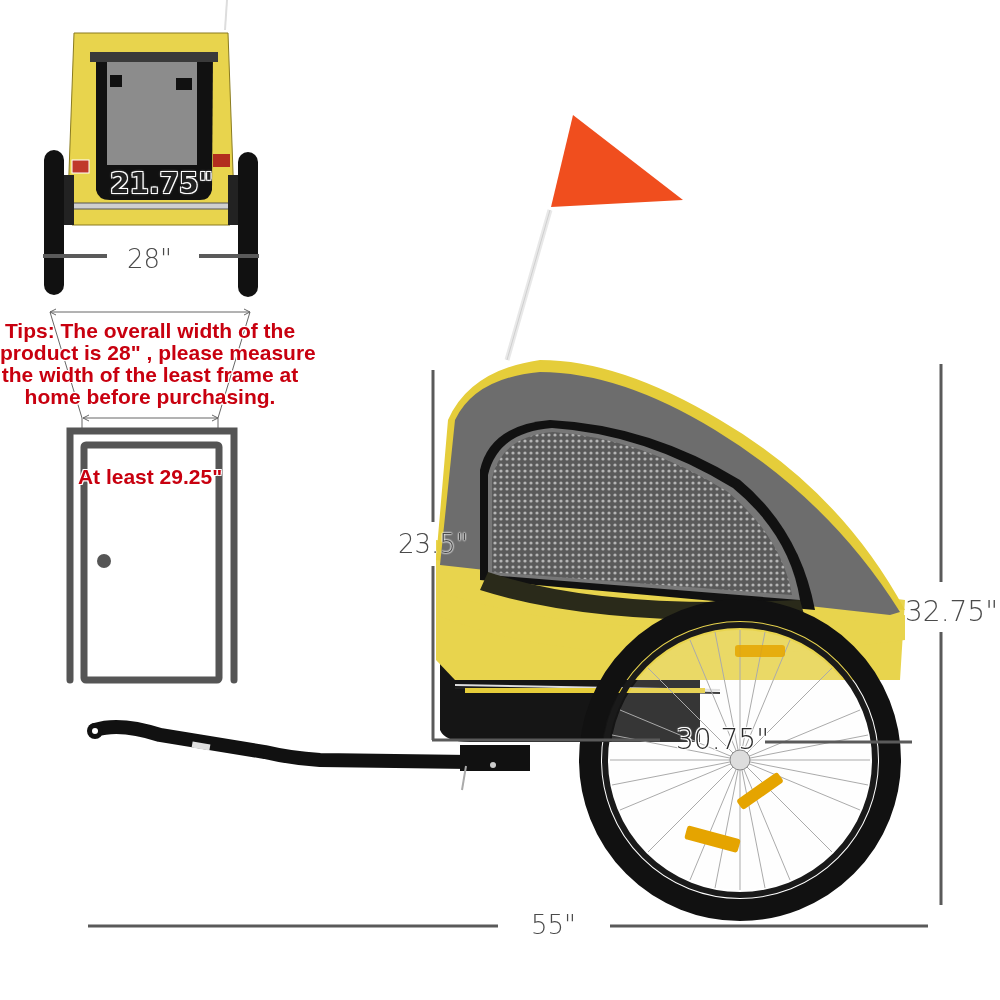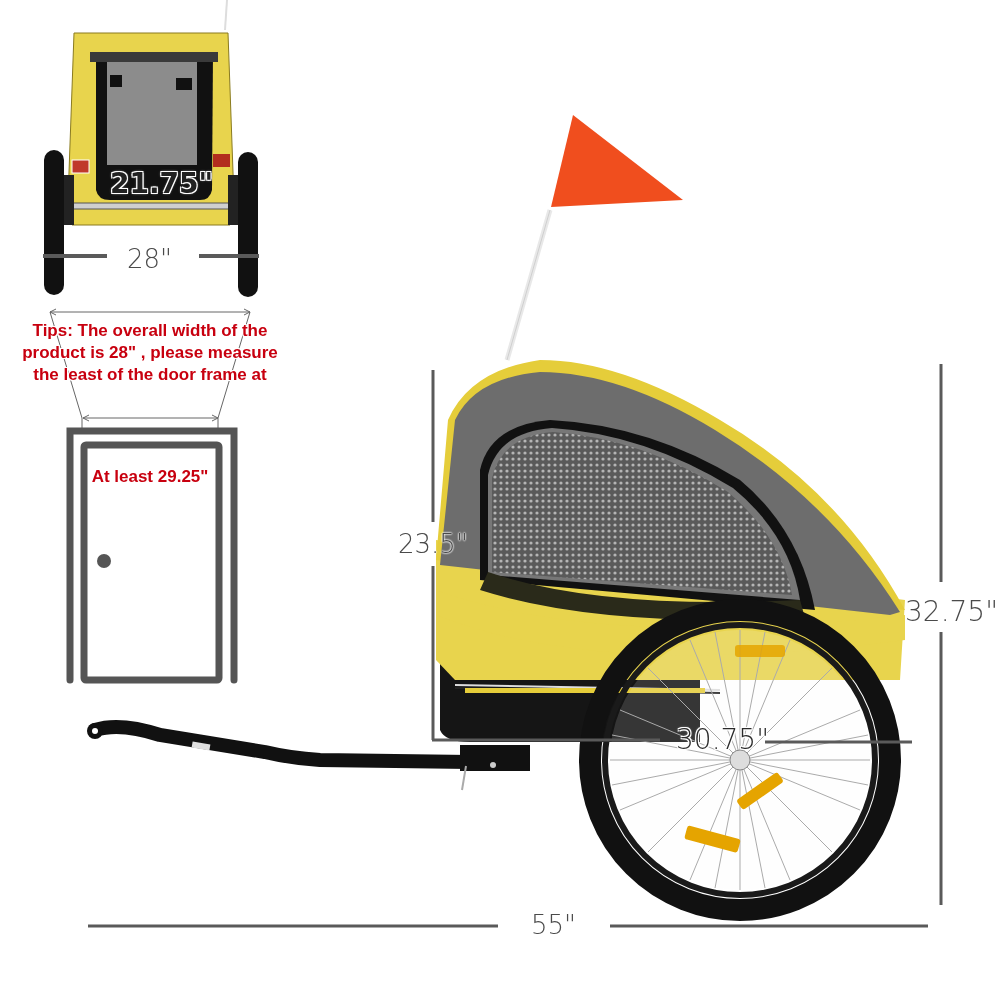--- a/index.html
+++ b/index.html
@@ -1,20 +1,20 @@
 <!DOCTYPE html>
 <html><head>
 <meta charset="utf-8">
 <style>
   html, body { margin: 0; padding: 0; background: #ffffff; }
   body { width: 1000px; height: 1000px; position: relative; overflow: hidden; font-family: "Liberation Sans", sans-serif; }
   .dim-text { position: absolute; color: #4a4a4a; font-family: "DejaVu Sans", sans-serif; font-weight: 300; font-size: 26px; line-height: 1; white-space: nowrap; }
   .dim-text.outlined { color: #4a4a4a; text-shadow: 0 0 2px #fff, 0 0 2px #fff, 0 0 2px #fff; }
   .dim-text.inverse { color: #222; -webkit-text-stroke: 0; text-shadow: 1px 1px 0 #fff, -1px -1px 0 #fff, 1px -1px 0 #fff, -1px 1px 0 #fff, 0 0 3px #fff; }
-  .tip-text { position: absolute; color: #c8000f; font-weight: bold; font-size: 17px; line-height: 22px; text-align: center; white-space: nowrap; }
+  .tip-text { position: absolute; color: #c8000f; font-weight: bold; font-size: 21px; line-height: 22px; text-align: center; white-space: nowrap; }
   .tip-text.outlined { text-shadow: 1px 1px 0 #fff, -1px -1px 0 #fff, 1px -1px 0 #fff, -1px 1px 0 #fff; }
   svg { position: absolute; left: 0; top: 0; }
 </style>
 </head>
 <body>
 
 <svg width="1000" height="1000" viewBox="0 0 1000 1000">
 
   <g>
 
@@ -147,21 +147,22 @@
   <line x1="88" y1="926" x2="498" y2="926" stroke="#5a5a5a" stroke-width="3"></line>
   <line x1="610" y1="926" x2="928" y2="926" stroke="#5a5a5a" stroke-width="3"></line>
 </svg>
 
 <div class="dim-text inverse" style="left:110px; top:170px; font-size:28px; font-weight:bold; color:#222;">21.75"</div>
 <div class="dim-text" style="left:127px; top:246px; font-size:26px;">28"</div>
 
 <div class="tip-text outlined" style="left:0; top:320px; width:300px;">
   <div>Tips: The overall width of the</div>
   <div>product is 28" , please measure</div>
-  <div>the least of the door frame at</div>
+  <div>the width of the least frame at</div>
+  <div>home before purchasing.</div>
 </div>
 
 <div class="tip-text outlined" style="left:0; top:466px; width:300px;">
   <div>At least 29.25"</div>
 </div>
 
 <div class="dim-text outlined" style="left:398px; top:531px; font-size:26px;">23.5"</div>
 <div class="dim-text outlined" style="left:905px; top:598px; font-size:28px;">32.75"</div>
 <div class="dim-text inverse" style="left:676px; top:726px; font-size:28px; color:#2a2a2a;">30.75"</div>
 <div class="dim-text" style="left:531px; top:912px; font-size:26px;">55"</div>

